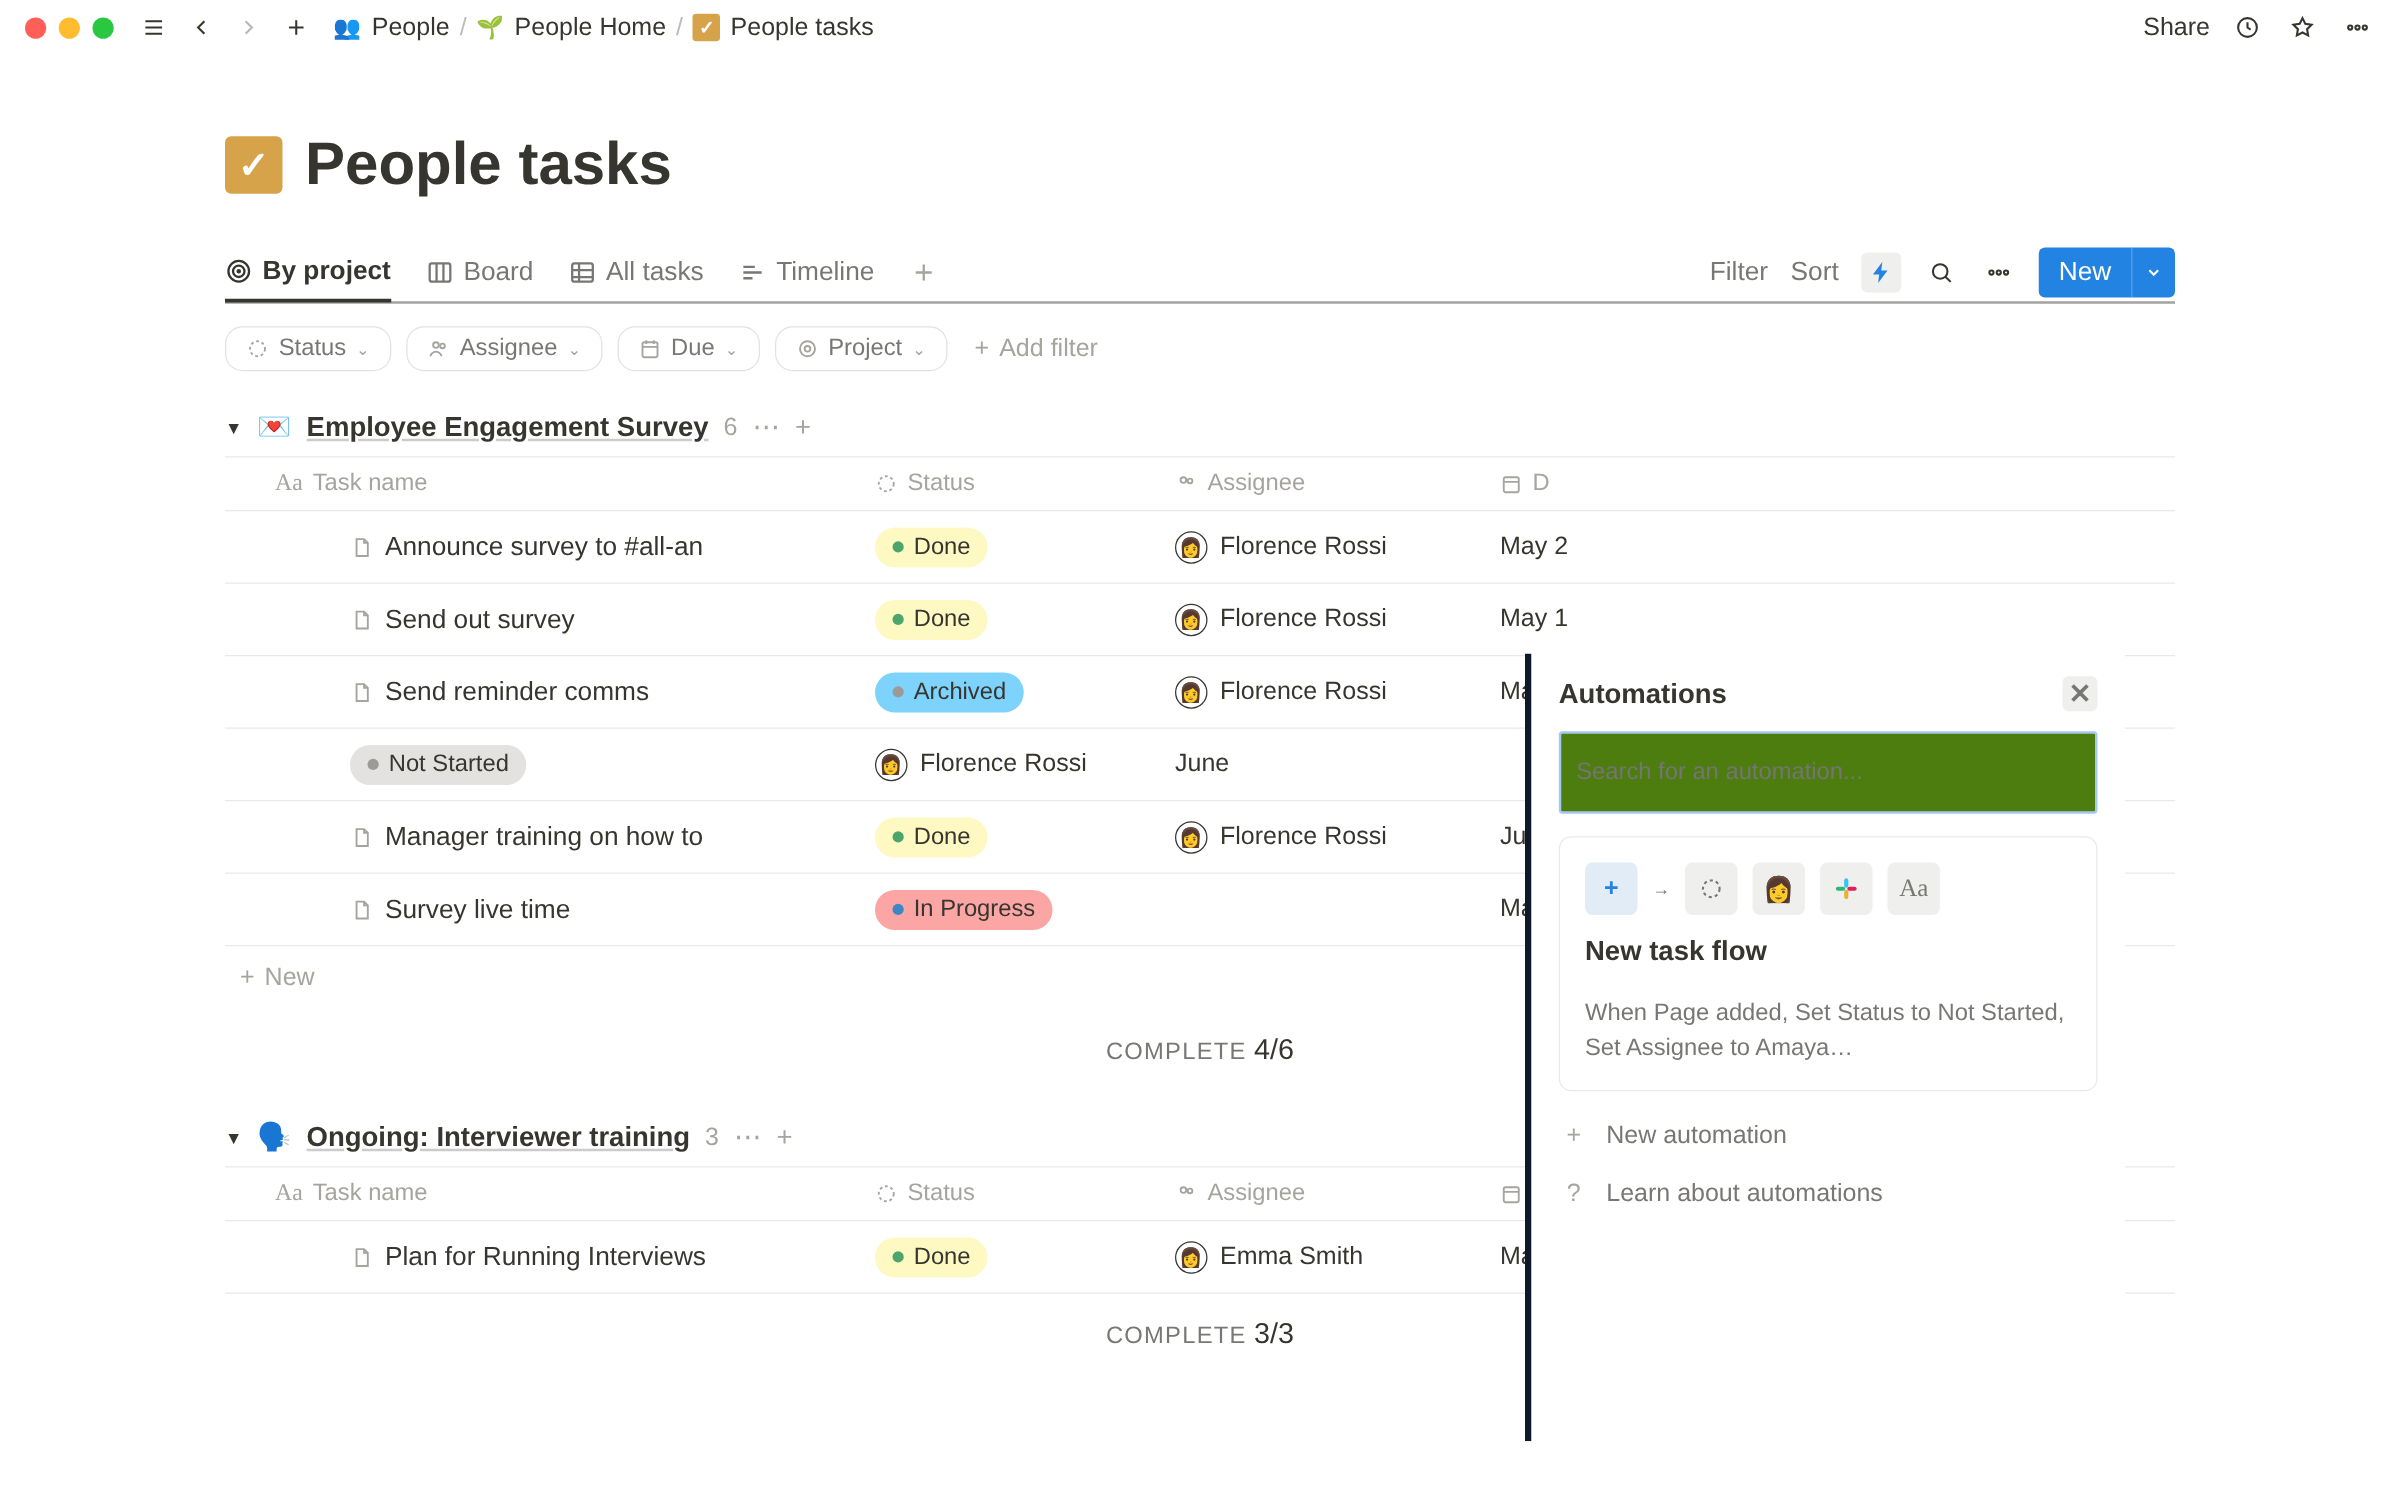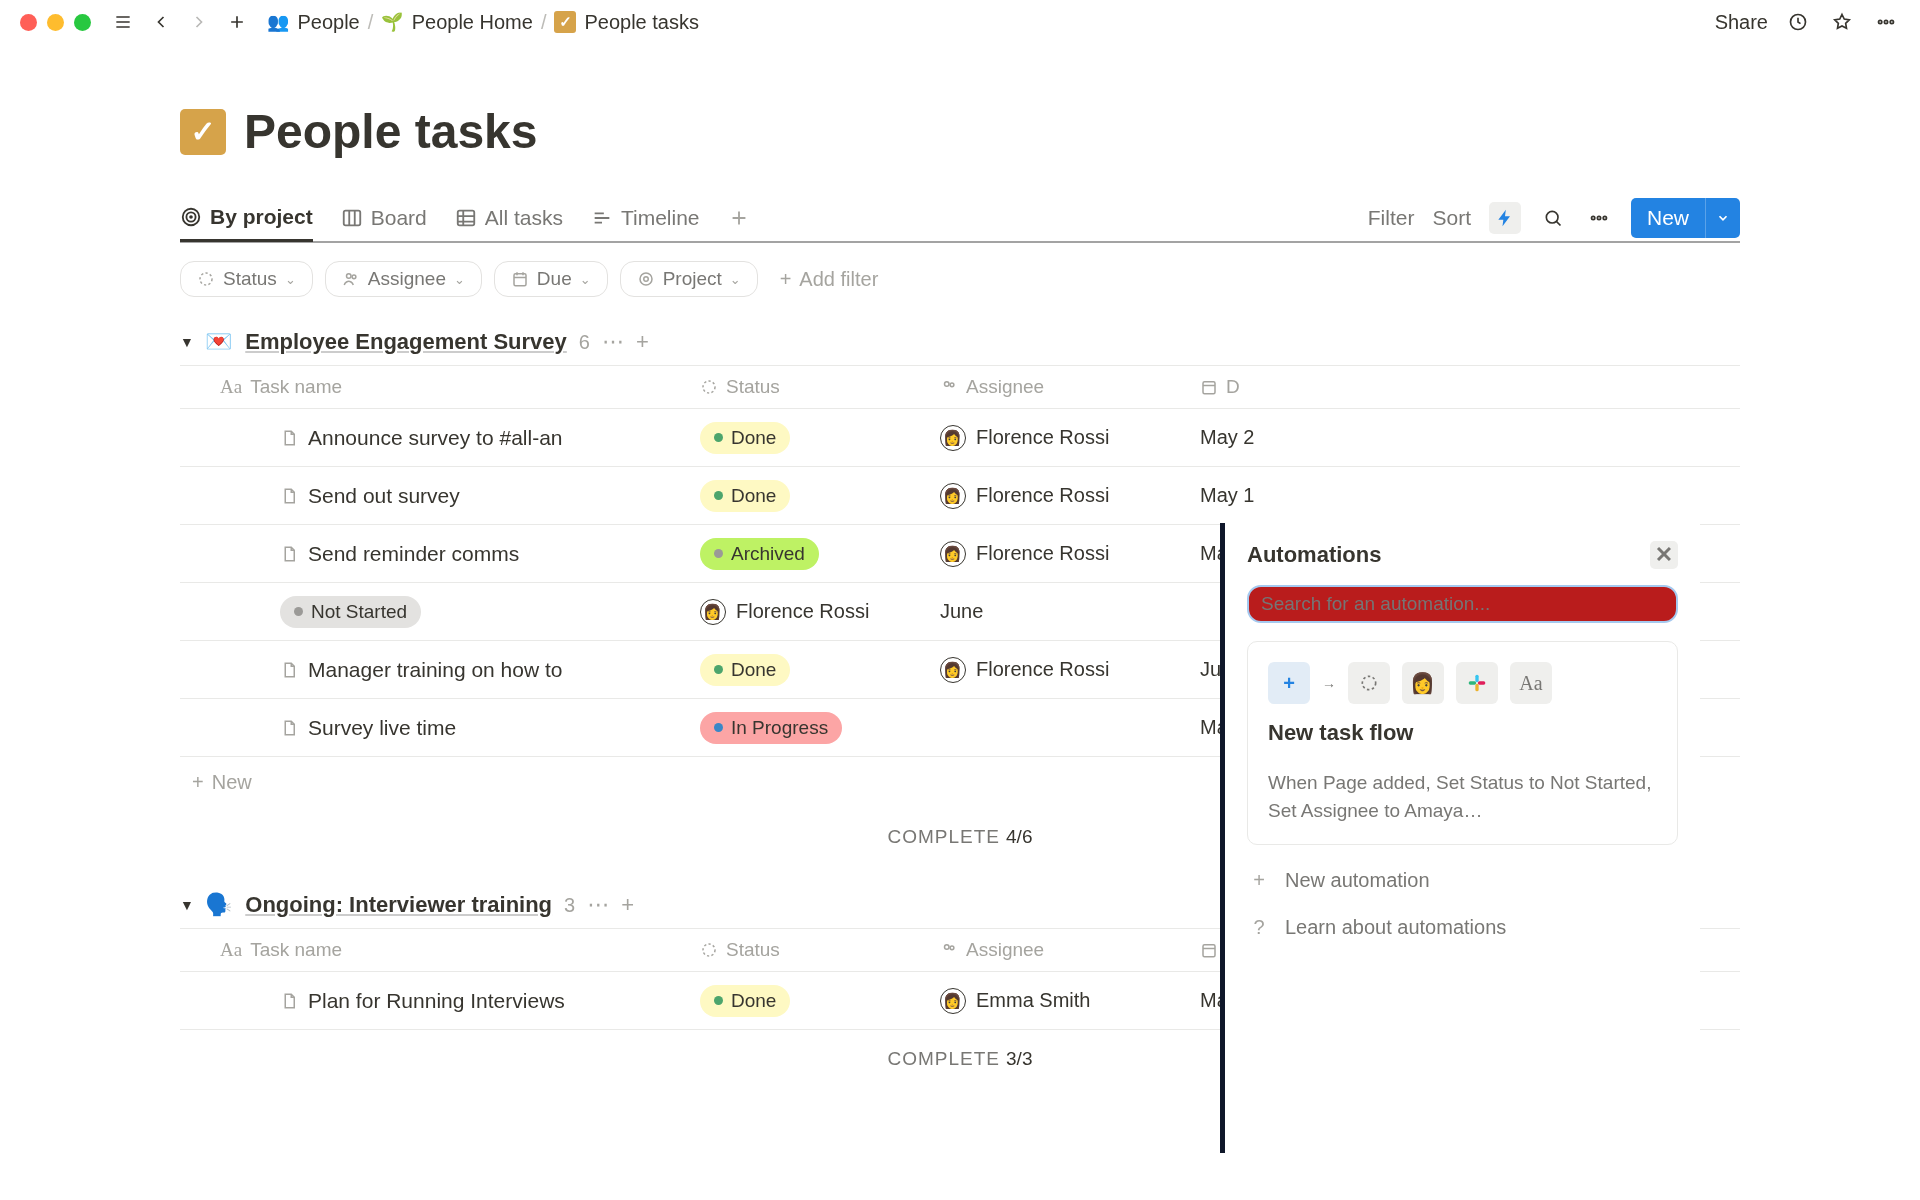--- a/index.html
+++ b/index.html
@@ -46,33 +46,33 @@
 .thead .cell { display:flex; align-items:center; gap:8px; padding-left:40px; }
 .thead .cell:first-child { padding-left:40px; }
 .trow { border-bottom:1px solid #e9e9e7; min-height:58px; }
 .trow .cell { padding:10px 0 10px 40px; display:flex; align-items:center; gap:10px; }
 .trow .cell:first-child { padding-left:100px; }
 .doc-icon { width:18px; height:18px; color:#a5a49f; }
 .taskname { font-size:21px; font-weight:500; white-space:nowrap; overflow:hidden; text-overflow:ellipsis; }
 .status-pill { border-radius:18px; padding:5px 14px; font-size:19px; display:flex; align-items:center; gap:8px; }
 .status-pill .sdot { width:9px; height:9px; border-radius:50%; }
 .pill-done { background:#fef9c3; } .pill-done .sdot { background:#4ca56c; }
-.pill-archived { background:#bef264; } .pill-archived .sdot { background:#9b9a97; }
+.pill-archived { background:#7dd3fc; } .pill-archived .sdot { background:#9b9a97; }
 .pill-notstarted { background:#e3e2e0; } .pill-notstarted .sdot { background:#9b9a97; }
 .pill-inprogress { background:#fca5a5; } .pill-inprogress .sdot { background:#3a87c7; }
 .assignee { font-size:20px; display:flex; align-items:center; gap:10px; }
 .avatar { width:26px; height:26px; border-radius:50%; background:#fff; border:1.2px solid #37352f; display:flex; align-items:center; justify-content:center; font-size:15px; }
 .duecell { font-size:20px; }
 .newrow { padding:14px 0 14px 12px; color:#a5a49f; font-size:20px; display:flex; align-items:center; gap:8px; cursor:pointer; }
 .complete-row { text-align:center; padding:18px 0 30px 0; font-size:19px; color:#787774; letter-spacing:1px; }
-.complete-row .frac { letter-spacing:0; font-size:19px; color:#37352f; margin-left:6px;margin-top:14px; }
+.complete-row .frac { letter-spacing:0; font-size:23px; color:#37352f; margin-left:6px;margin-top:14px; }
 .panel { position:absolute; right:40px; top:280px; width:480px; bottom:0; background:#fff; border-left:5px solid #0f172a; padding:18px 22px; }
 .panel-head { display:flex; align-items:center; font-size:22px; font-weight:600; margin-bottom:16px; }
 .panel-head .close { margin-left:auto; width:28px; height:28px; background:#efefed; border-radius:5px; display:flex; align-items:center; justify-content:center; cursor:pointer; color:#787774; }
-.panel-search { width:100%; border:2px solid #a5c9ef; border-radius:14px; padding:6px 12px; font-size:19px; outline:none; background:#b91c1c; }
+.panel-search { width:100%; border:2px solid #a5c9ef; border-radius:3px; padding:20px 12px; font-size:19px; outline:none; background:#4d7c0f; }
 .auto-card { border:1px solid #e9e9e7; border-radius:10px; padding:20px; margin-top:18px; cursor:pointer; }
 .auto-icons { display:flex; align-items:center; gap:12px; margin-bottom:16px; }
 .auto-icons .aic { width:42px; height:42px; border-radius:6px; background:#efefed; display:flex; align-items:center; justify-content:center; font-size:20px; }
 .auto-icons .aic.blue { background:#e2ecf6; color:#2383e2; font-weight:bold; }
 .auto-icons .arrow { color:#787774; }
 .auto-title { font-size:22px; font-weight:700; margin-bottom:23px; }
 .auto-desc { font-size:19px; color:#787774; line-height:1.45; }
 .panel-action { display:flex; align-items:center; gap:14px; font-size:20px; color:#787774; margin-top:24px; cursor:pointer; }
 .panel-action .picon { width:24px; color:#a5a49f; display:flex; align-items:center; justify-content:center; }
 .spinner-ic { width:18px; height:18px; display:inline-block; }

